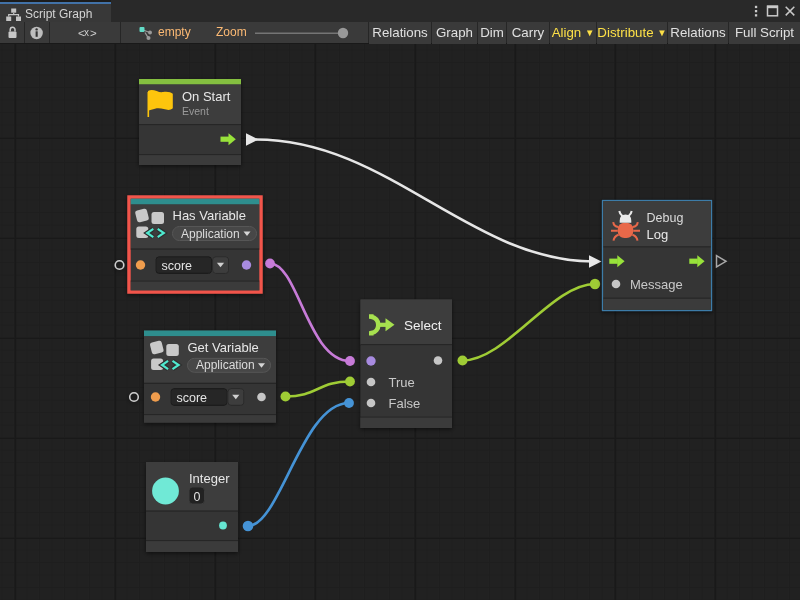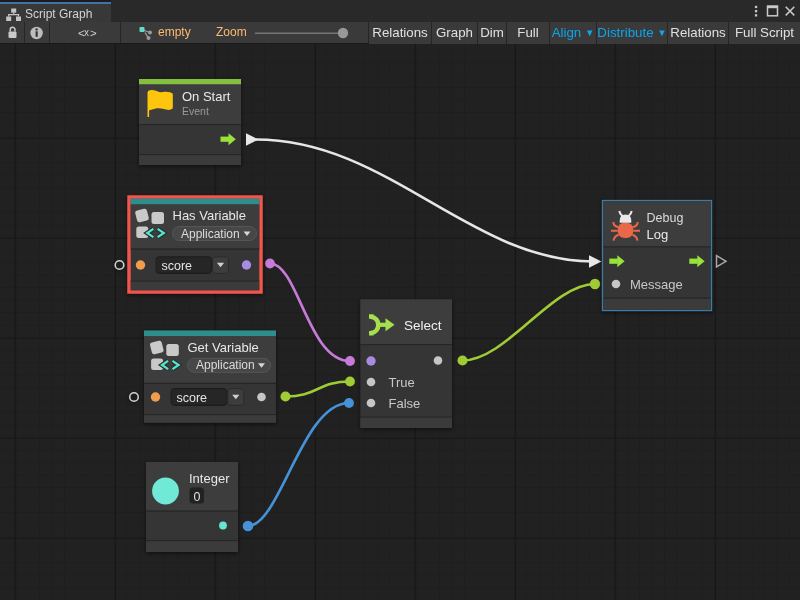--- a/index.html
+++ b/index.html
@@ -11,21 +11,21 @@
   #tab{position:absolute;left:0;top:2px;width:111px;height:20px;background:#383838;
     border-top:2px solid #4272a8;box-sizing:border-box;}
   #tab span{position:absolute;left:25px;top:3px;font-size:12px;color:#d4d4d4;}
   
   #toolbar{position:absolute;left:0;top:22px;width:800px;height:22px;background:#2f2f2f;
     border-bottom:1px solid #191919;box-sizing:border-box;}
   .tseg{position:absolute;top:0;height:21px;background:#3a3a3a;}
   .tsep{position:absolute;top:0;width:1px;height:21px;background:#262626;}
   .tbtn{position:absolute;top:0;height:30px;line-height:21px;text-align:center;
     font-size:13.3px;color:#e0e0e0;background:#3a3a3a;}
-  .tbtn.dis{color:#0ea5e9;}
+  .tbtn.dis{color:#fde047;}
   .tlabel{position:absolute;top:0;height:21px;line-height:21px;font-size:12px;color:#fdba74;}
   
   #canvas{position:absolute;left:0;top:44px;}
 </style>
 </head>
 <body>
 <div id="stage">
 
   <div id="titlebar">
     <div id="tabdark"></div>
@@ -80,21 +80,21 @@
     <div class="tlabel" style="left:158px">empty</div>
     <div class="tlabel" style="left:216px">Zoom</div>
     <div class="tlabel" style="left:368px">1x</div>
     <div class="tsep" style="left:368px"></div>
     <div class="tbtn" style="left:369px;width:62px">Relations</div>
     <div class="tsep" style="left:431px"></div>
     <div class="tbtn" style="left:432px;width:45px">Graph</div>
     <div class="tsep" style="left:477px"></div>
     <div class="tbtn" style="left:478px;width:28px">Dim</div>
     <div class="tsep" style="left:506px"></div>
-    <div class="tbtn" style="left:507px;width:42px">Full</div>
+    <div class="tbtn" style="left:507px;width:42px">Carry</div>
     <div class="tsep" style="left:549px"></div>
     <div class="tbtn dis" style="left:550px;width:46px">Align <span style="font-size:9.5px;position:relative;top:-1px">▼</span></div>
     <div class="tsep" style="left:596px"></div>
     <div class="tbtn dis" style="left:597px;width:70px">Distribute <span style="font-size:9.5px;position:relative;top:-1px">▼</span></div>
     <div class="tsep" style="left:667px"></div>
     <div class="tbtn" style="left:668px;width:60px">Relations</div>
     <div class="tsep" style="left:728px"></div>
     <div class="tbtn" style="left:729px;width:71px">Full Script</div>
   </div>
 

